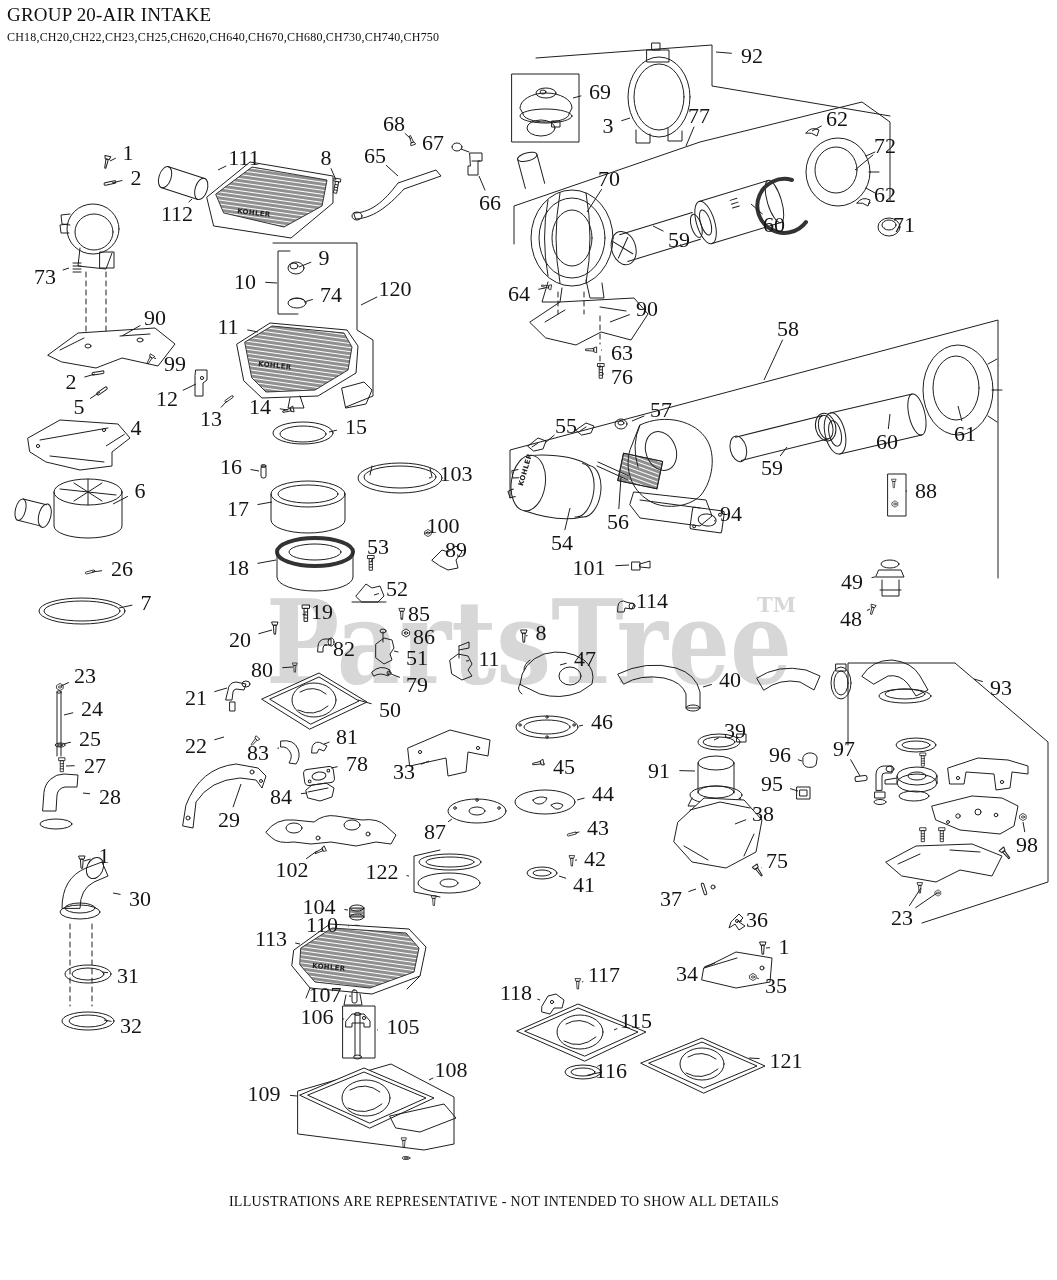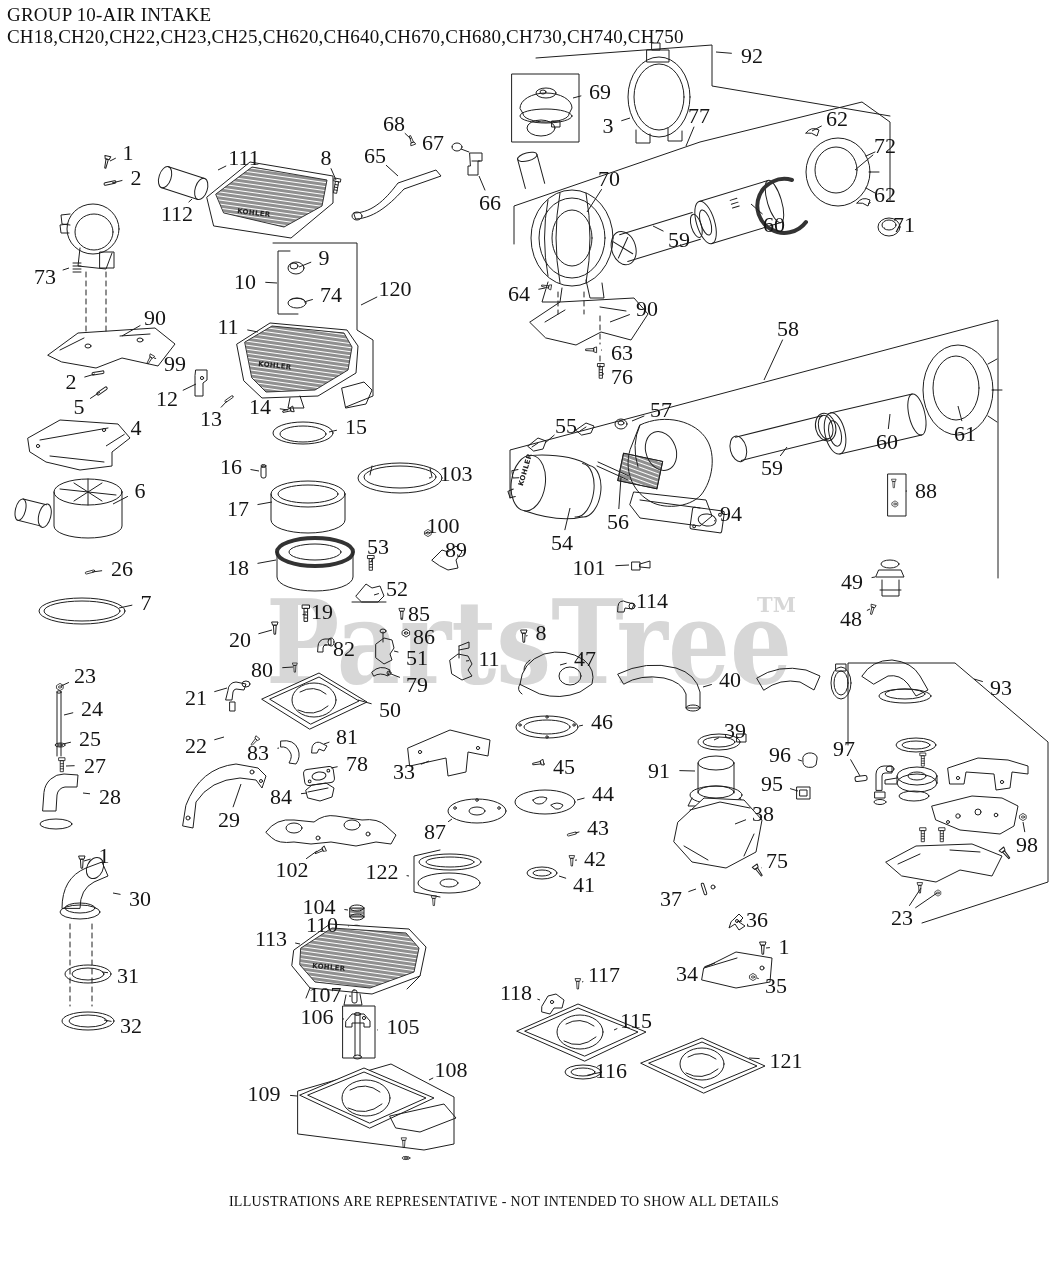--- a/index.html
+++ b/index.html
@@ -1,20 +1,20 @@
 <!DOCTYPE html>
 <html><head>
 <meta charset="utf-8">
 <style>
   html,body{margin:0;padding:0;background:#888;}
   .page{position:relative;width:1057px;height:1280px;background:#ffffff;overflow:hidden;
         font-family:"Liberation Serif","DejaVu Serif",serif;}
   .hdr{position:absolute;left:7px;top:4px;line-height:22px;color:#101010;}
   .hdr .t1{font-size:19px;letter-spacing:0.2px;}
-  .hdr .t2{font-size:19px;letter-spacing:0.2px;}
+  .hdr .t2{font-size:12px;letter-spacing:0.2px;}
   .footer{position:absolute;left:168px;top:1194px;width:672px;text-align:center;
           font-size:14px;color:#101010;letter-spacing:0.3px;}
   svg#art{position:absolute;left:0;top:0;}
   svg#art path,svg#art rect,svg#art ellipse,svg#art circle,svg#art polygon,svg#art polyline,svg#art line{
      stroke:#1f1f1f;fill:none;stroke-width:1;stroke-linecap:round;stroke-linejoin:round;}
   svg#art .w{fill:#ffffff;}
   svg#art .g{fill:url(#grille);stroke:#333;}
   svg#art .thick{stroke-width:4;stroke:#333;}
   svg#art .d{stroke-dasharray:5 4;}
   svg#art text{stroke:none;}
@@ -22,21 +22,21 @@
   .logosm{font-family:"DejaVu Sans",sans-serif;font-weight:bold;font-size:7px;letter-spacing:0.3px;fill:#222;}
   .wm{font-family:"DejaVu Serif",serif;font-weight:bold;font-size:116px;fill:#d7d7d7;}
   .wmtm{font-family:"DejaVu Serif",serif;font-weight:bold;font-size:21px;fill:#d7d7d7;}
 </style>
 </head>
 <body>
 
 <div class="page">
 
   <div class="hdr">
-    <div class="t1">GROUP 10-AIR INTAKE</div>
+    <div class="t1">GROUP 20-AIR INTAKE</div>
     <div class="t2">CH18,CH20,CH22,CH23,CH25,CH620,CH640,CH670,CH680,CH730,CH740,CH750</div>
   </div>
 
   <svg id="art" width="1057" height="1280" viewBox="0 0 1057 1280">
     <defs>
       <pattern id="grille" width="4" height="4" patternUnits="userSpaceOnUse" patternTransform="rotate(8)">
         <path d="M0,0 H4 M0,2 H4" stroke="#666" stroke-width="0.5"></path>
       </pattern>
       <g id="scr">
           <path d="M-3,-4 h6 l-1,3.2 h-4 z"></path>

